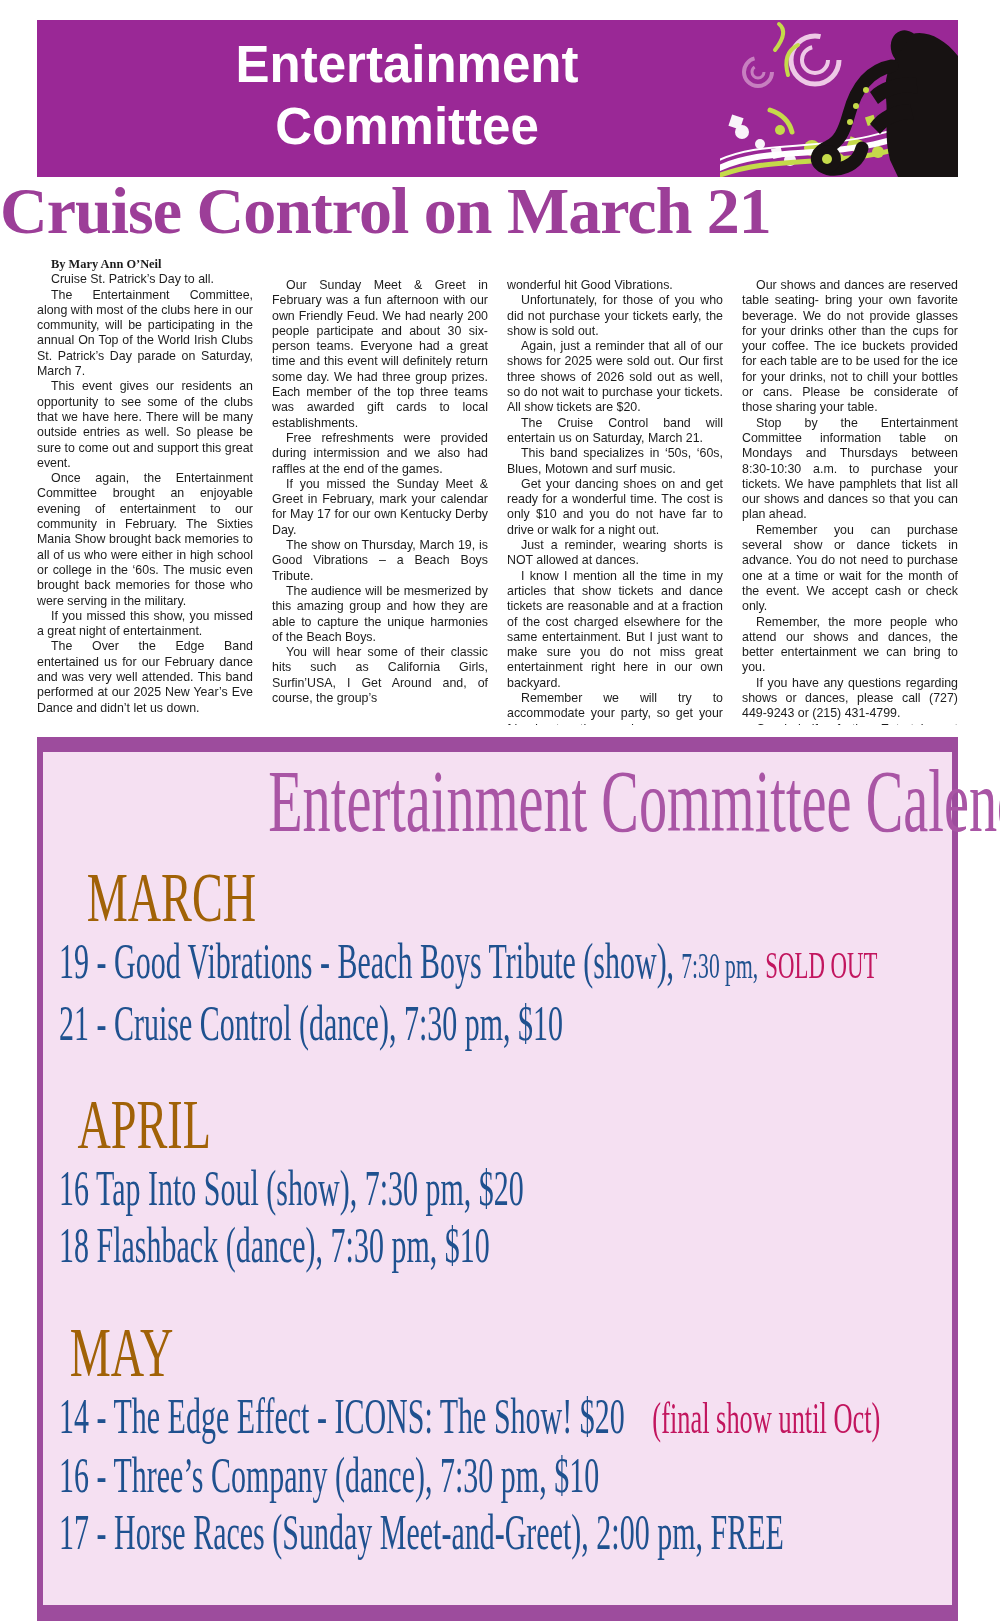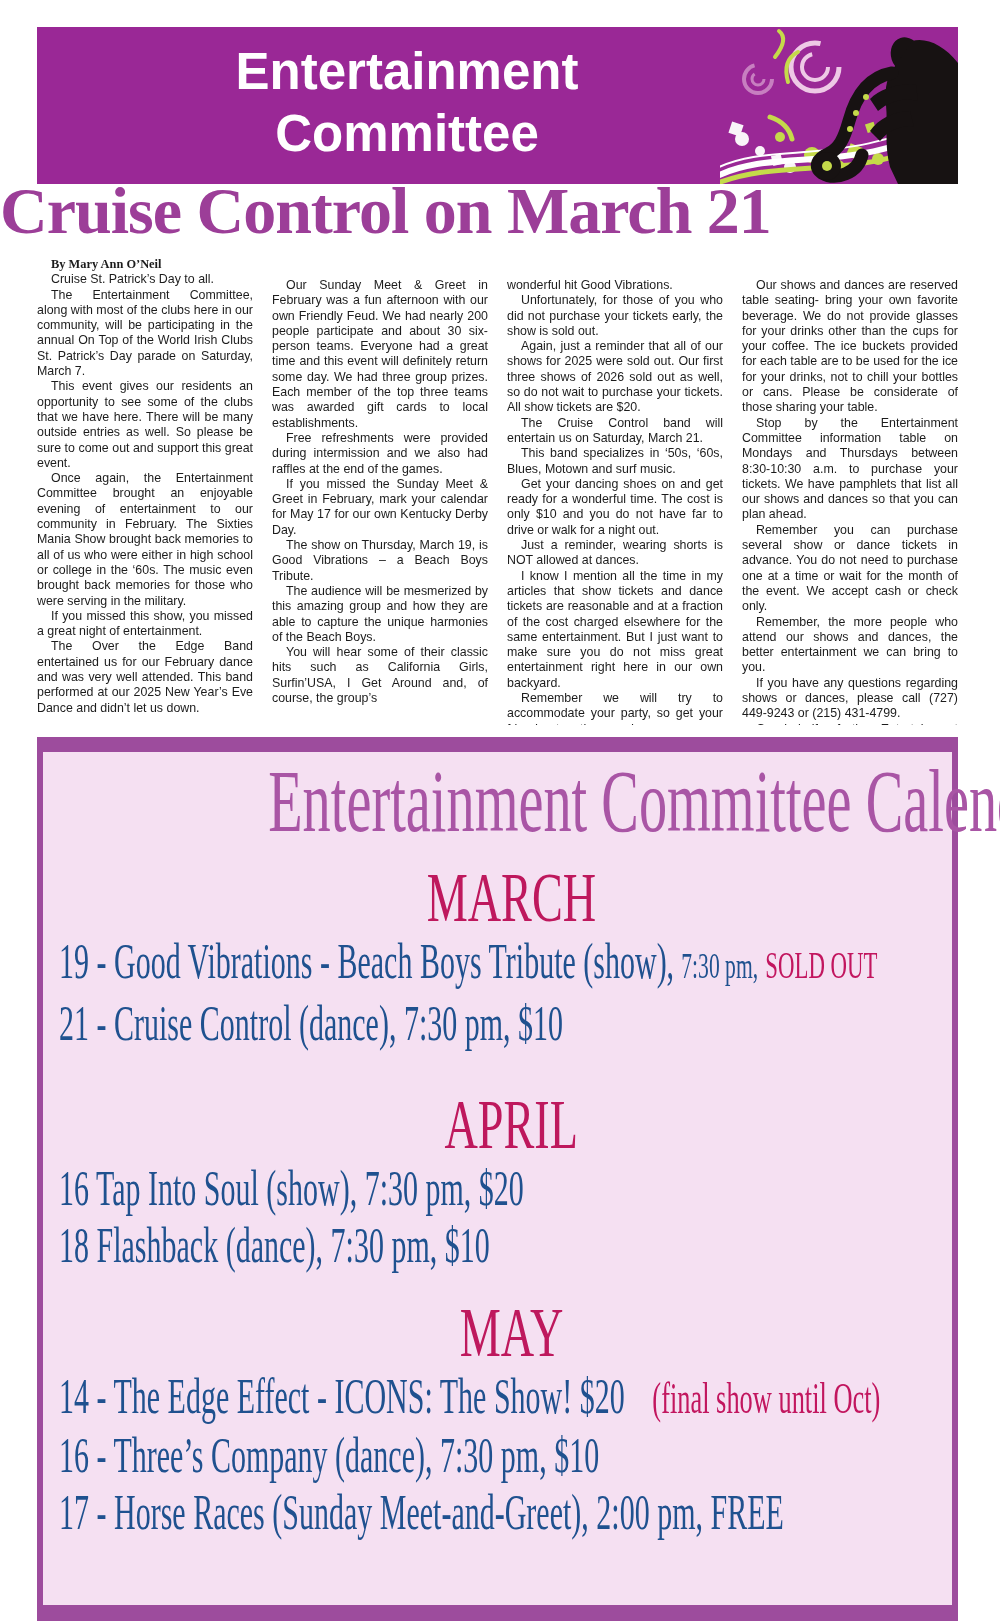--- a/index.html
+++ b/index.html
@@ -1,20 +1,20 @@
 <!DOCTYPE html>
 <html><head>
 <meta charset="utf-8">
 <style>
   html,body{margin:0;padding:0;background:#ffffff;}
   .page{position:relative;width:1000px;height:1621px;background:#ffffff;overflow:hidden;
         font-family:"Liberation Sans", sans-serif;}
 
   
-  .banner{position:absolute;left:37px;top:27px;width:921px;height:157px;background:#9A2896;}
+  .banner{position:absolute;left:37px;top:20px;width:921px;height:157px;background:#9A2896;}
   .banner-title{position:absolute;left:90px;top:14px;width:560px;text-align:center;
         color:#ffffff;font-weight:bold;font-size:51px;line-height:62px;letter-spacing:0px;}
   .banner-art{position:absolute;right:0;top:0;width:238px;height:157px;}
 
   
   .headline{position:absolute;left:0;top:172px;width:1000px;
         font-family:"Liberation Serif", serif;font-weight:bold;font-size:66px;line-height:78px;
         color:#9C3E98;letter-spacing:-1px;}
 
   
@@ -26,25 +26,25 @@
   .col p{margin:0;font-size:12.4px;line-height:15.3px;text-align:justify;color:#1c1c1c;
         text-indent:14px;}
   .col p.no-indent{text-indent:0;}
 
   
   .calendar{position:absolute;left:37px;top:737px;width:921px;height:884px;box-sizing:border-box;
         background:#F5E0F2;border:6px solid #9D4C9D;border-top-width:15px;border-bottom-width:16px;}
   .cal-title{margin-top:2px;text-align:center;color:#A955A5;
         font-family:"Liberation Serif", serif;font-size:88px;line-height:95px;white-space:nowrap;}
   .cal-title .squeeze{display:inline-block;transform:scaleX(0.64);transform-origin:50% 50%;}
-  .month{margin-top:14px;text-align:center;color:#be185d;
-        font-family:"Liberation Serif", serif;font-size:70px;line-height:70px;white-space:nowrap;padding-left:28px;}
+  .month{margin-top:14px;text-align:left;color:#a16207;
+        font-family:"Liberation Serif", serif;font-size:70px;line-height:70px;white-space:nowrap;}
   .month .squeeze{display:inline-block;transform:scaleX(0.66);transform-origin:50% 50%;}
   .section.april{margin-top:38px;}
-  .section.may{margin-top:24px;}
+  .section.may{margin-top:44px;}
   .event{padding-left:16px;color:#1F518F;font-family:"Liberation Serif", serif;
         font-size:50px;line-height:57px;white-space:nowrap;}
   .ev-scale{display:inline-block;transform:scaleX(0.60);transform-origin:0 50%;}
   .ev-small{font-size:36px;margin-left:12px;}
   .ev-highlight{font-size:38px;color:#C2165F;margin-left:12px;}
   .ev-highlight.lg{font-size:44px;margin-left:46px;}
 </style>
 </head>
 <body>
 

